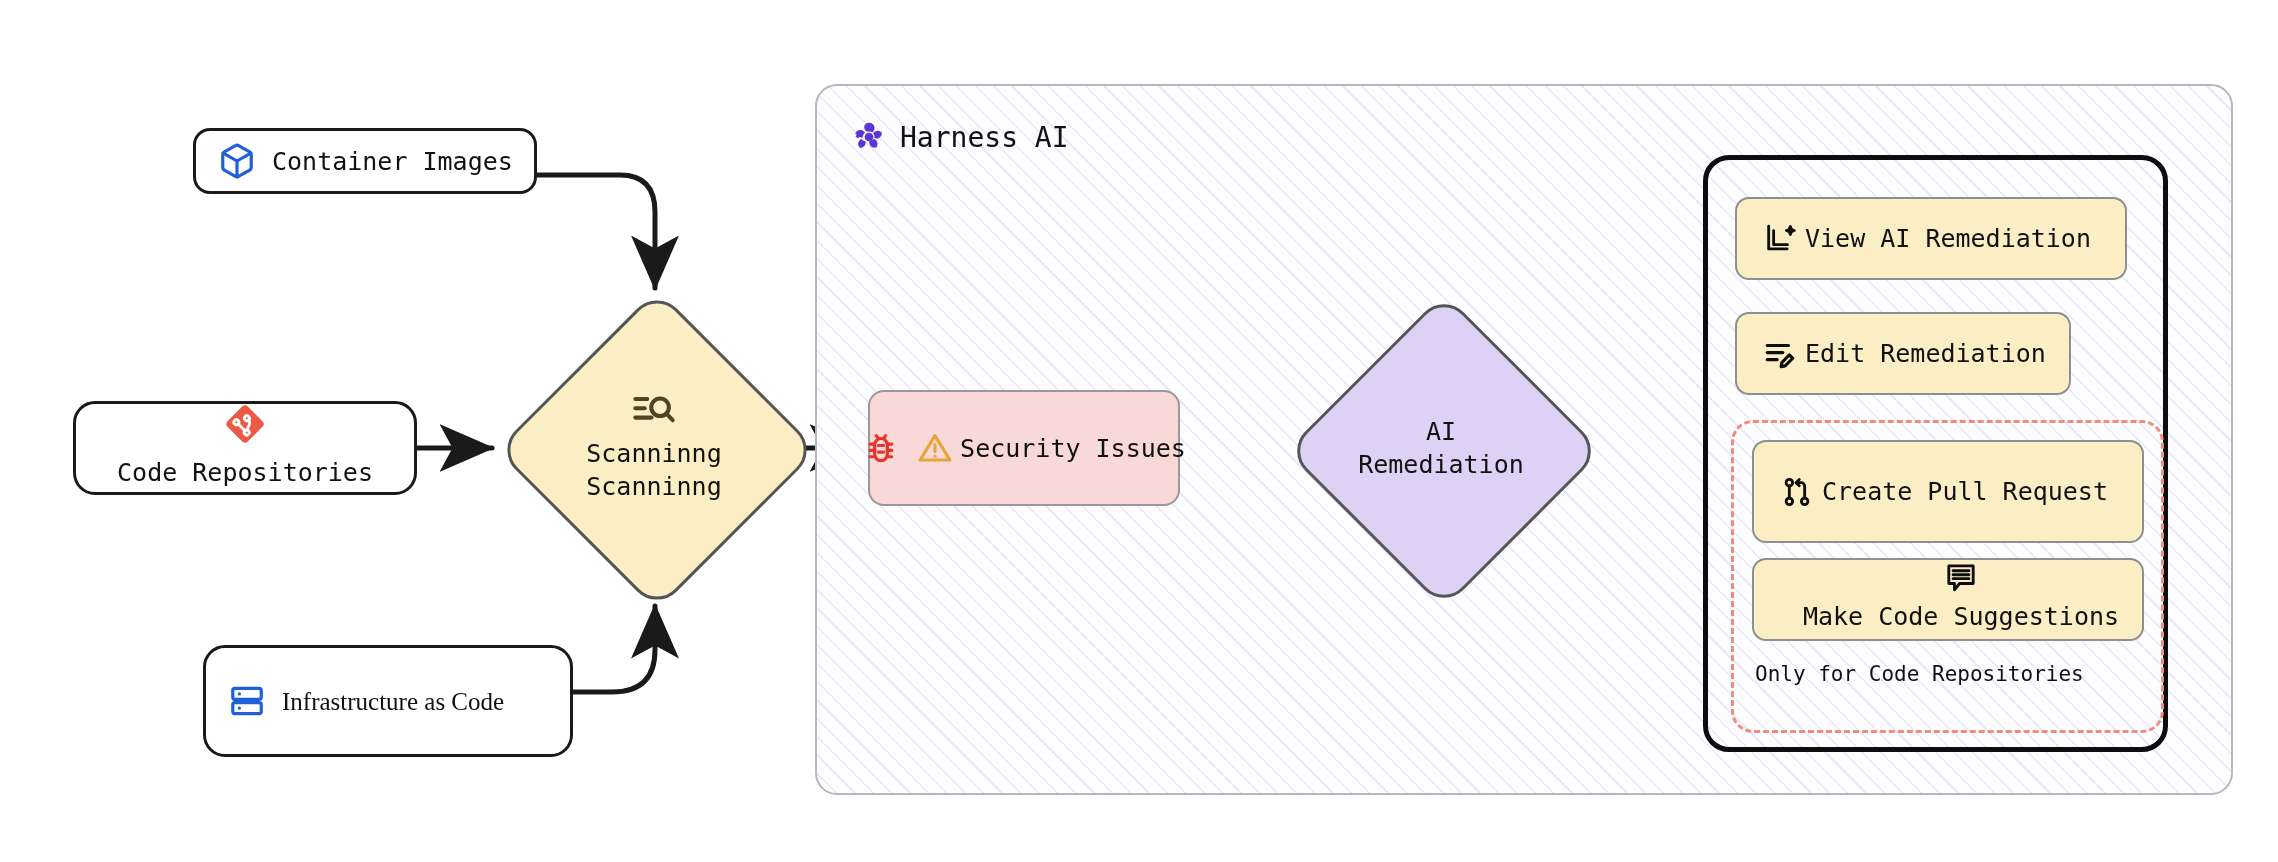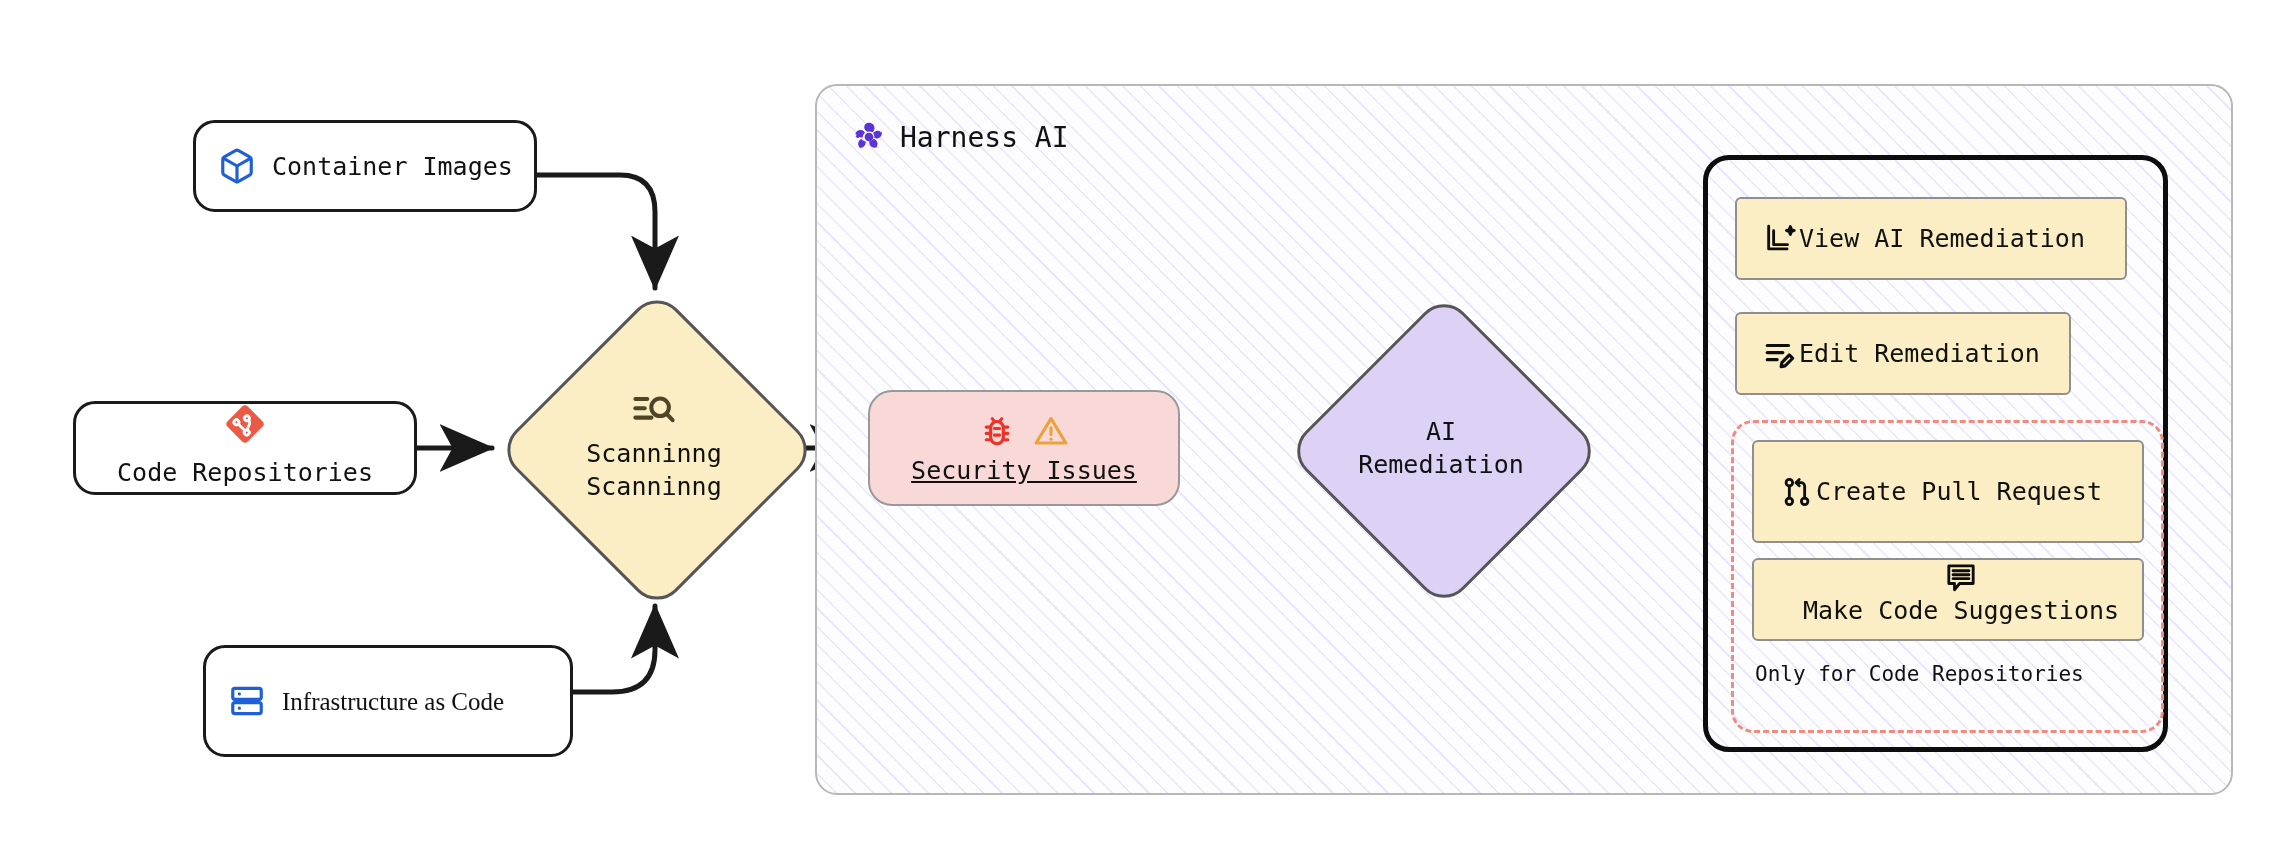--- a/index.html
+++ b/index.html
@@ -94,50 +94,48 @@
     color: #111111;
     white-space: nowrap;
   }
 
   
   #security-issues {
     position: absolute;
     box-sizing: border-box;
     background: #f9d8d8;
     border: 2px solid #999999;
-    border-radius: 24px;
-    display: flex;
-    flex-direction: column;
+    border-radius: 16px;
+    display: flex;
     align-items: center;
     justify-content: center;
     gap: 6px;
     font-size: 25px;
     color: #111111;
     white-space: nowrap;
-    text-decoration: underline;
   }
   #security-issues .si-icons { display: flex; align-items: center; gap: 16px; }
 
   
   #actions-panel {
     position: absolute;
     box-sizing: border-box;
     border: 5px solid #0d0d0d;
     border-radius: 26px;
     background: transparent;
   }
   .action-btn {
     position: absolute;
     box-sizing: border-box;
     background: #fbeec4;
     border: 2px solid #8f8f8f;
-    border-radius: 6px;
+    border-radius: 14px;
     display: flex;
     align-items: center;
-    gap: 2px;
+    gap: 8px;
     padding-left: 26px;
     font-size: 25px;
     color: #111111;
     white-space: nowrap;
   }
   #dashed-group {
     position: absolute;
     box-sizing: border-box;
     border: 3px dashed #f08b80;
     border-radius: 22px;
@@ -187,21 +185,21 @@
           <path d="M24.2 24.9c-2.3 1.9-5.3 1.4-7-.9-.9-1.3-1.2-2.8-.8-4.2 1.1-.1 2.1-.5 3-1.1.4-.3.8-.7 1.2-1.1 1.8.8 3.1 2.4 3.4 4.1.2 1.2-.1 2.4-.8 3.2z"></path>
           <path d="M9.5 27c-2.7-.6-4.2-3.2-3.5-5.9.4-1.5 1.4-2.7 2.8-3.3.7.9 1.5 1.6 2.5 2 .5.2 1 .4 1.6.5.1 1.9-.6 3.8-2 4.9-.9.8-2.1 1.1-3.4.8z"></path>
           <path d="M3.1 13.4c.4-2.7 2.9-4.4 5.6-3.9 1.5.3 2.8 1.2 3.5 2.5-.8.8-1.4 1.7-1.8 2.7-.2.5-.3 1.1-.3 1.7-1.9.3-3.8-.2-5-1.5-.9-.8-1.3-2-1-2.8v1.3z"></path>
           <path d="M3.3 15.2l2.2-2.2 2.2 2.2-2.2 2.2z"></path>
         </g>
       </svg>
     </span>
     <span>Harness AI</span>
   </div>
 
-  <div class="src-node" style="left:193px; top:120px; width:344px; height:92px;">
+  <div class="src-node" style="left:193px; top:128px; width:344px; height:66px;border-radius:17px;">
     <span>
       <svg class="icon-svg" width="38" height="38" viewBox="0 0 24 24" fill="none" stroke="#1f5fd8" stroke-width="2" stroke-linecap="round" stroke-linejoin="round">
         <path d="M21 16V8a2 2 0 0 0-1-1.73l-7-4a2 2 0 0 0-2 0l-7 4A2 2 0 0 0 3 8v8a2 2 0 0 0 1 1.73l7 4a2 2 0 0 0 2 0l7-4A2 2 0 0 0 21 16z"></path>
         <path d="M3.3 7 12 12l8.7-5"></path>
         <path d="M12 22V12"></path>
       </svg>
     </span>
     <span class="label">Container Images</span>
   </div>
 

